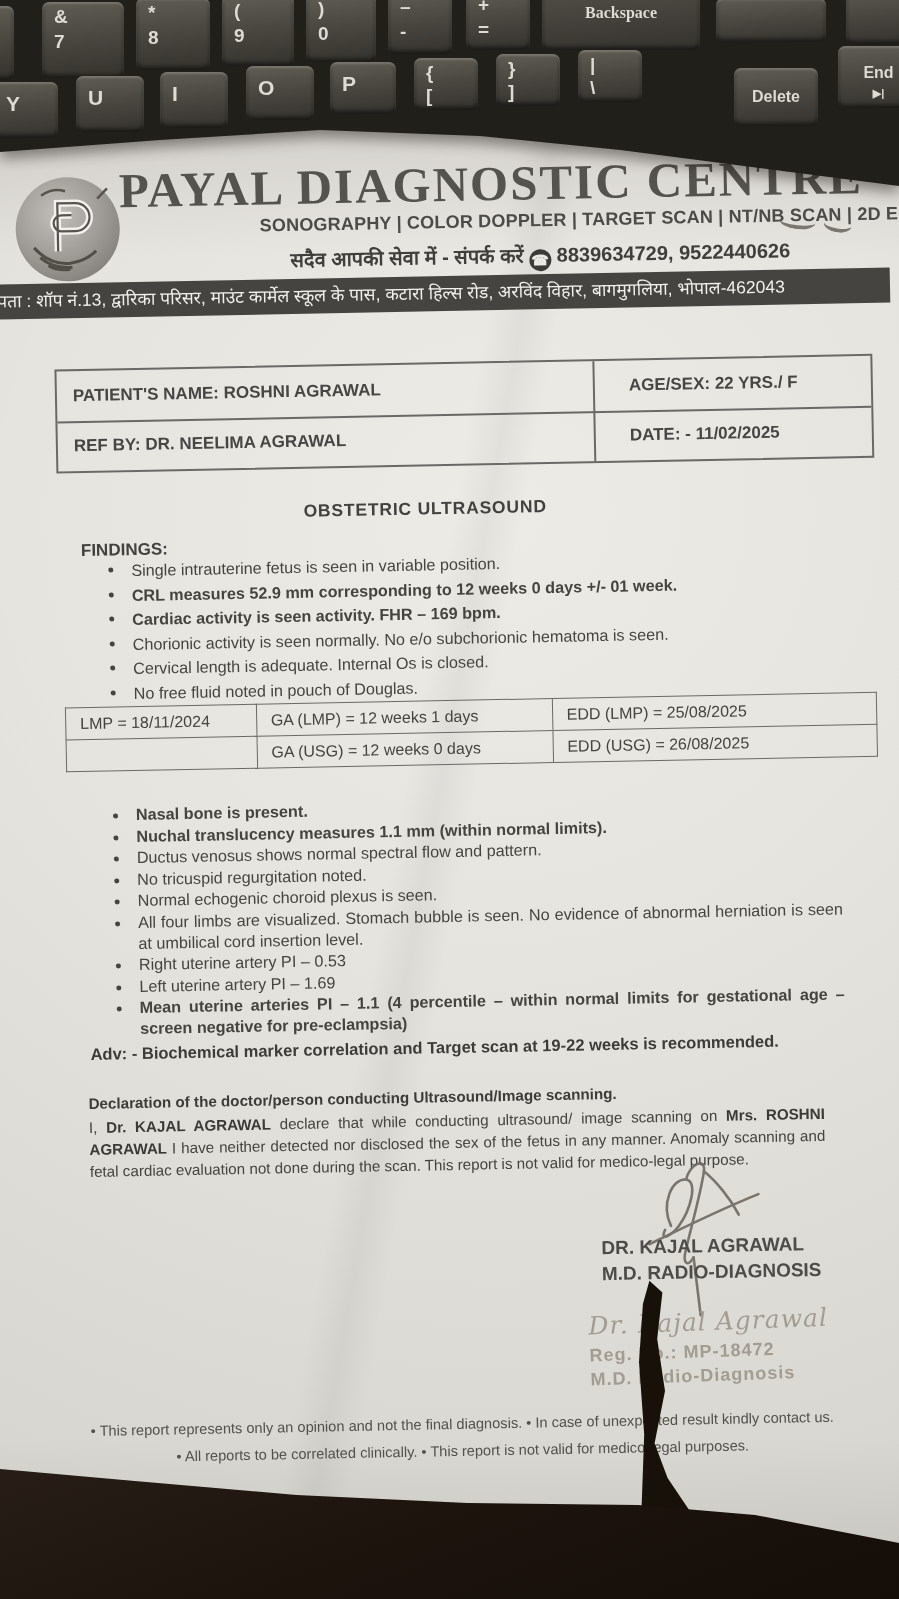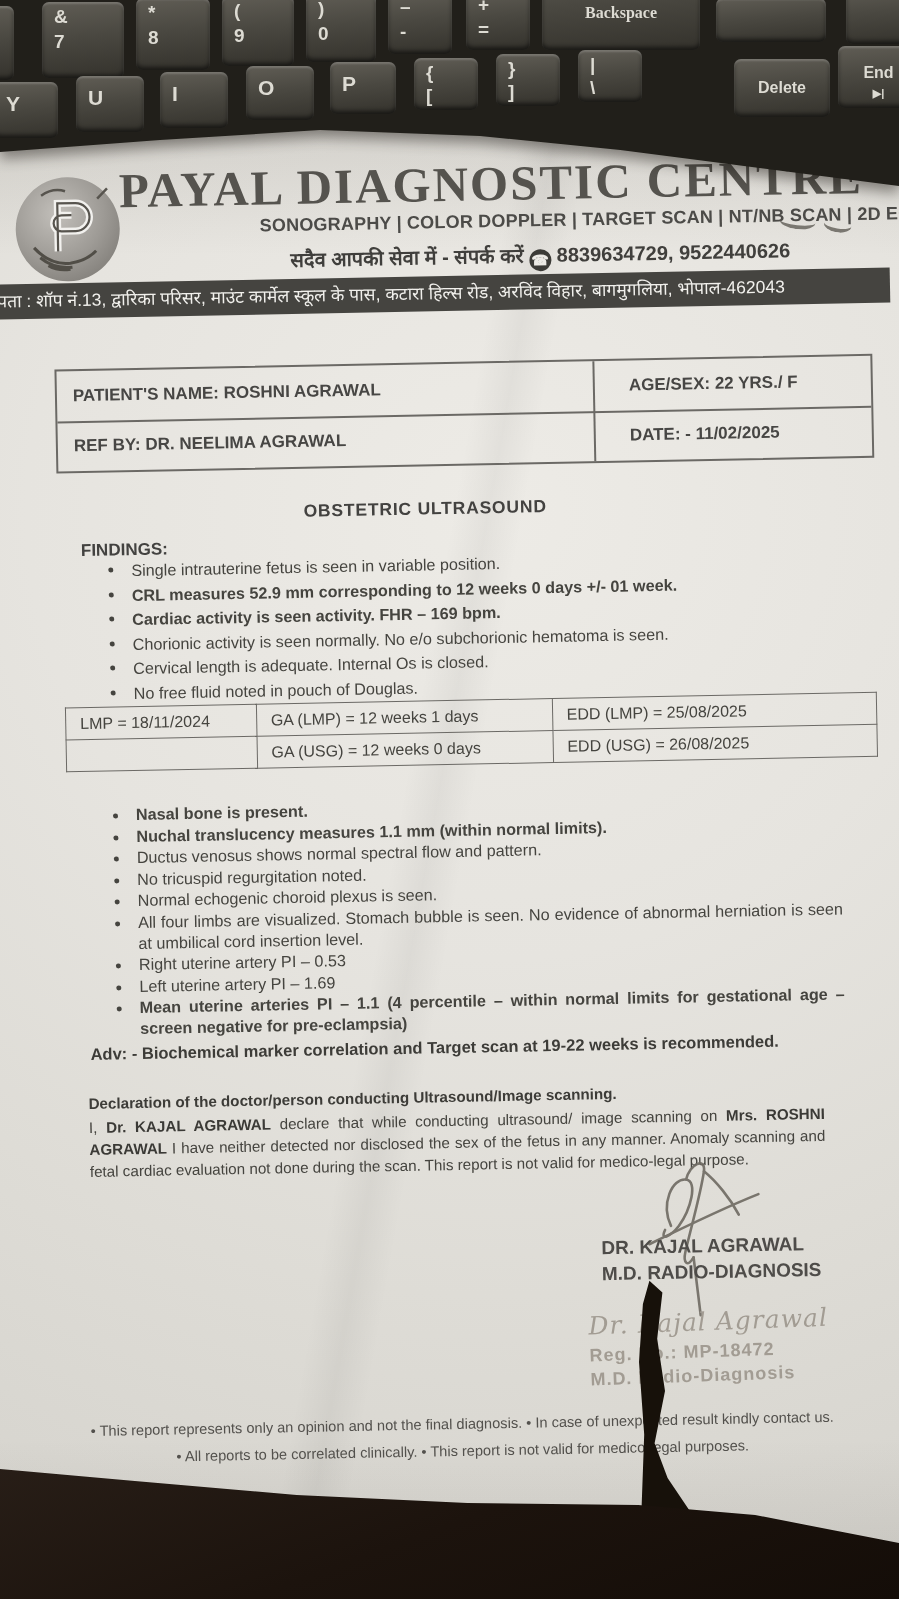--- a/index.html
+++ b/index.html
@@ -281,21 +281,21 @@
         </div>
       <div class="key" style="left:496px;top:54px;width:64px;height:52px;">
         <div class="kt">}</div>
           <div class="kb" style="top:28px;">]</div>
         </div>
       <div class="key" style="left:578px;top:50px;width:64px;height:52px;">
         <div class="kt">|</div>
           <div class="kb" style="top:28px;">\</div>
         </div>
       <div class="key" style="left:716px;top:-2px;width:110px;height:44px;"></div>
-      <div class="key" style="left:734px;top:59px;width:96px;height:58px;">
+      <div class="key" style="left:734px;top:68px;width:84px;height:58px;">
         <div class="centered" style="bottom:20px;">Delete</div>
         </div>
       <div class="key" style="left:838px;top:46px;width:81px;height:62px;">
         <div class="centered" style="bottom:26px;">End</div>
         <div class="centered" style="bottom:8px;font-size:11px;">▶|</div>
         </div>
     </div>
   </div>
 
   <div id="desk"></div>

